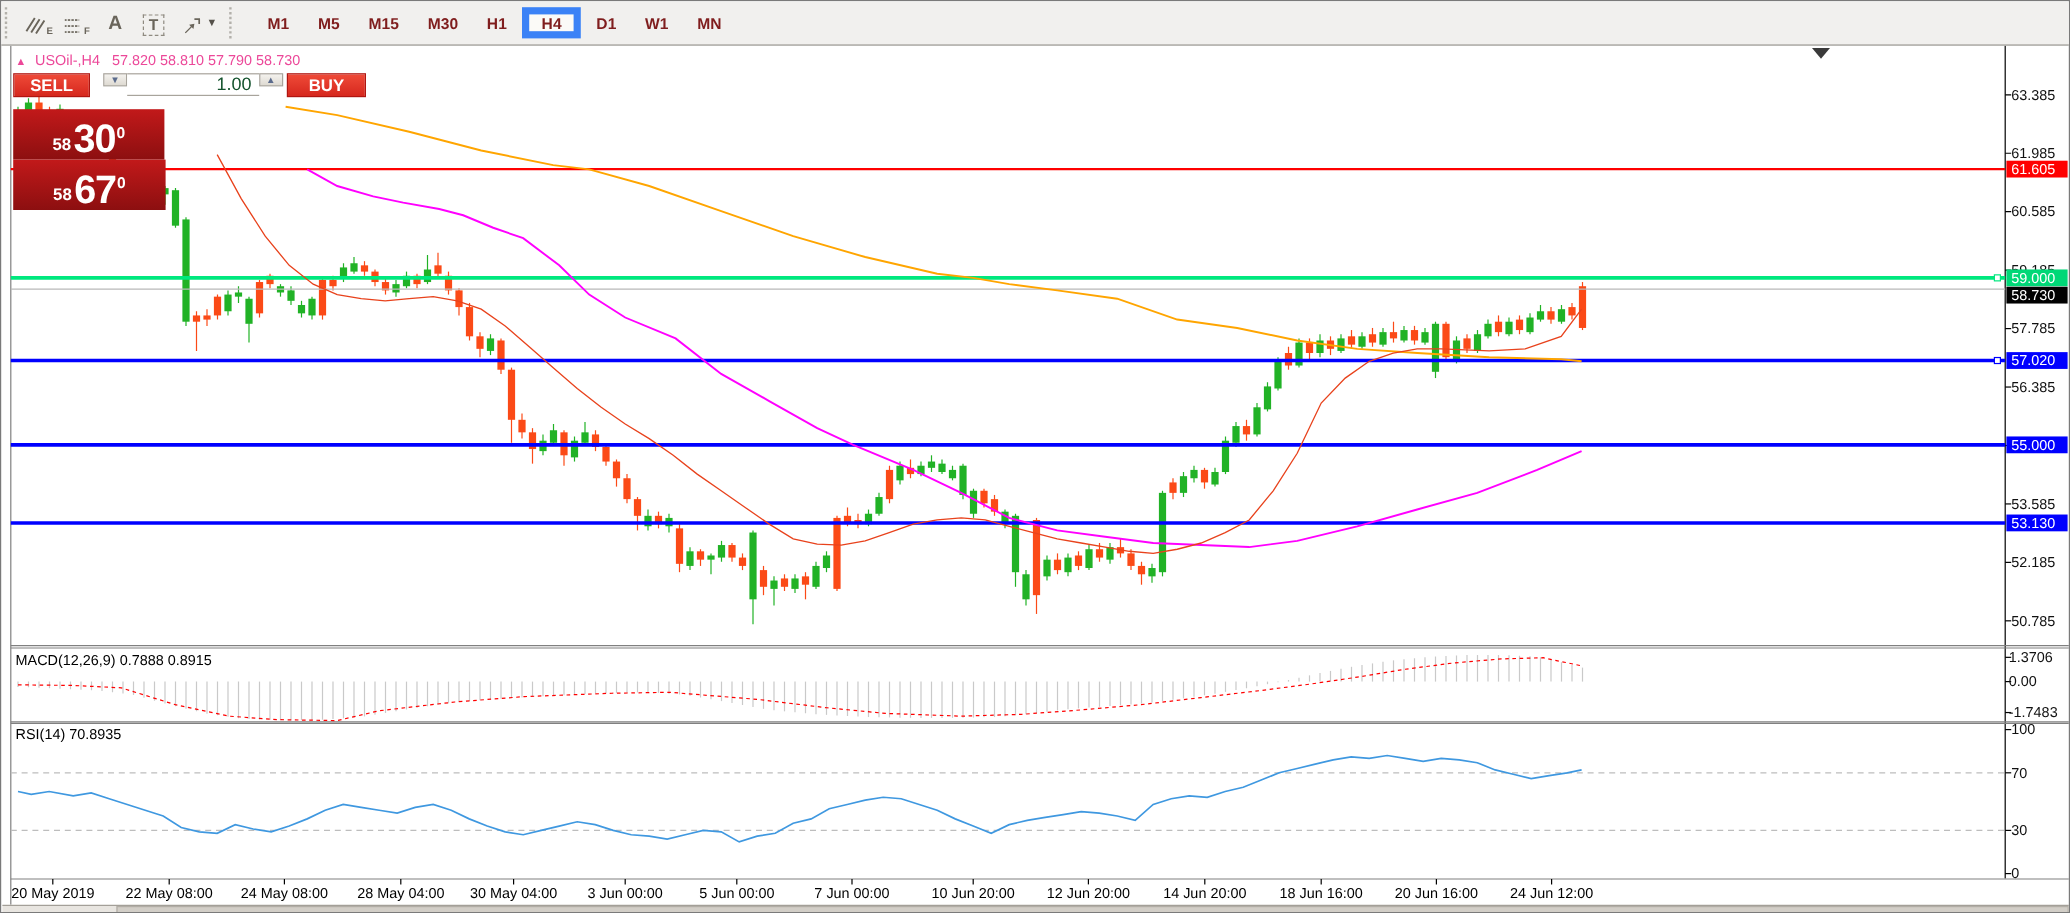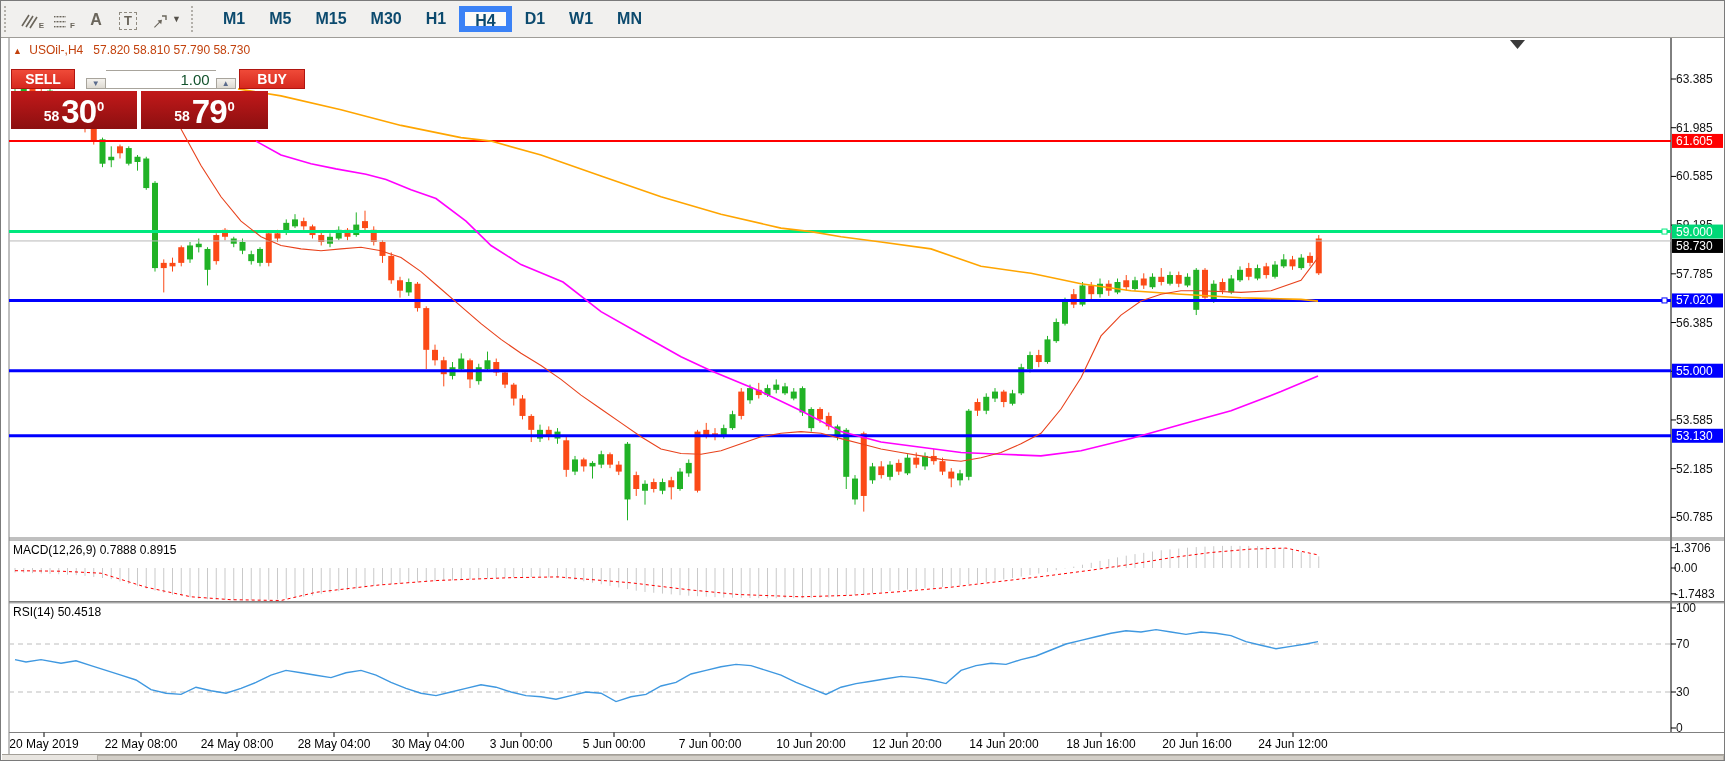--- a/index.html
+++ b/index.html
@@ -10,40 +10,40 @@
            border-bottom:1px solid #9f9d98;display:flex;align-items:center;z-index:6;}
   .grip{width:7px;height:26px;margin:0 3px;border-left:2px dotted #b3b0aa;}
   .tool{width:32px;height:28px;border:1px solid transparent;background:transparent;display:flex;
         align-items:flex-end;justify-content:center;color:#6a655b;position:relative;padding:2px;box-sizing:border-box;cursor:default;}
   .tool svg{display:block;}
   .tool .sub{font-size:8px;font-weight:700;color:#6a655b;margin-left:1px;}
   .big-a{font-size:16px;font-weight:700;color:#6a655b;line-height:20px;}
   .boxed-t{font-size:13px;font-weight:700;color:#6a655b;border:1px dashed #8f8a80;padding:0 4px;line-height:16px;}
   .caret{font-size:9px;color:#55514a;margin-left:3px;align-self:center;}
   .tf-group{display:flex;align-items:center;margin-left:8px;}
-  .tf-btn{height:26px;padding:0 10px;margin:0 1px;font-family:"Liberation Sans",sans-serif;font-size:16px;font-weight:700;
-          color:#0c4a6e;background:transparent;border:1px solid transparent;cursor:default;}
+  .tf-btn{height:26px;padding:0 10px;margin:0 1px;font-family:"Liberation Sans",sans-serif;font-size:13px;font-weight:700;
+          color:#7f1d1d;background:transparent;border:1px solid transparent;cursor:default;}
   .tf-btn.active{background:#fbfaf7;border:6px solid #3b82f6;}
   
   #chart-svg{position:absolute;left:0;top:0;z-index:1;}
-  .symbol-title{position:absolute;left:12px;top:42px;z-index:3;font-size:12px;color:#c2410c;white-space:nowrap;}
+  .symbol-title{position:absolute;left:12px;top:42px;z-index:3;font-size:12px;color:#ec4899;white-space:nowrap;}
   .symbol-title .arr{font-size:9px;margin-right:4px;}
   .ind-label{position:absolute;z-index:3;font-size:12px;color:#000000;white-space:nowrap;}
   
   .quote-panel{position:absolute;left:10px;top:60px;z-index:4;width:294px;}
-  .qp-row{display:flex;align-items:flex-end;height:28px;}
+  .qp-row{display:flex;align-items:flex-start;height:28px;}
   .qp-btn{font-family:"Liberation Sans",sans-serif;font-size:14px;font-weight:700;color:#fff;
           background:linear-gradient(#ef4a38,#d6281e);border:1px solid #b01510;cursor:default;}
   .qp-btn.sell{width:70px;}
   .qp-btn.buy{width:72px;}
   .spin{width:22px;border:1px solid #a8a49c;background:linear-gradient(#f4f2ee,#dedad2);color:#5b6b8c;
         font-size:8px;padding:0;cursor:default;}
   .vol{width:98px;border:1px solid #a8a49c;border-left:none;border-right:none;text-align:right;
        font-family:Liberation Sans, sans-serif;font-size:15px;color:#14532d;padding:0 6px;outline:none;}
-  .qp-prices{display:flex;margin-top:2px;height:38px;}
+  .qp-prices{display:flex;margin-top:2px;height:38px;flex-direction:column;}
   .price{background:linear-gradient(#c2191a,#8c0f10);color:#fff;display:flex;align-items:flex-end;
          justify-content:center;padding-bottom:2px;cursor:default;}
   .price.sellp{width:126px;margin-right:4px;}
   .price.buyp{width:127px;}
   .price .small{font-size:14px;font-weight:700;margin-right:2px;line-height:22px;}
   .price .big{font-size:33px;font-weight:700;line-height:30px;letter-spacing:-1px;}
   .price .sup{font-size:13px;font-weight:700;line-height:40px;vertical-align:top;margin-left:1px;}
   
   .hscroll{position:absolute;left:1px;top:753px;width:1723px;height:7px;background:#e8e5e0;
            border-top:1px solid #a39f98;z-index:4;}
@@ -675,25 +675,25 @@
       <button class="qp-btn buy">BUY</button>
     </div>
     <div class="qp-prices">
       <div class="price sellp">
         <span class="small">58</span>
         <span class="big">30</span>
         <span class="sup">0</span>
       </div>
       <div class="price buyp">
         <span class="small">58</span>
-        <span class="big">79</span>
+        <span class="big">67</span>
         <span class="sup">0</span>
       </div>
     </div>
   </div>
 
   <div class="ind-label" style="left:12px;top:542px">MACD(12,26,9) 0.7888 0.8915</div>
-  <div class="ind-label" style="left:12px;top:604px">RSI(14) 50.4518</div>
+  <div class="ind-label" style="left:12px;top:604px">RSI(14) 70.8935</div>
 
   <div class="hscroll">
     <div class="hthumb"></div>
   </div>
 </div>
 
 </body></html>

